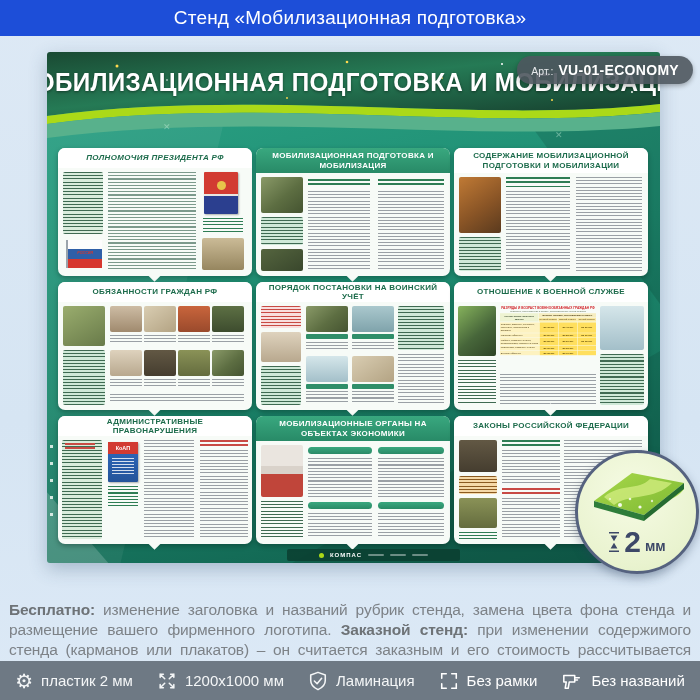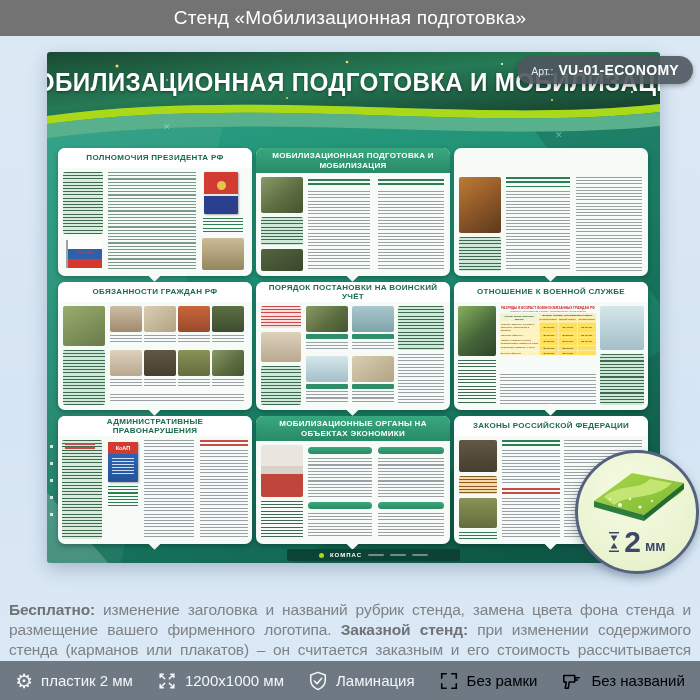--- a/index.html
+++ b/index.html
@@ -1,20 +1,20 @@
 <!DOCTYPE html>
 <html><head>
 <meta charset="utf-8">
 <style>
   html,body{margin:0;padding:0;}
   body{width:700px;height:700px;overflow:hidden;position:relative;
        font-family:"Liberation Sans","DejaVu Sans",sans-serif;
        background:linear-gradient(#dde9f5,#d6e5f3 60%,#dce9f6);}
   
-  .topbar{position:absolute;left:0;top:0;width:700px;height:36px;background:#737373;
+  .topbar{position:absolute;left:0;top:0;width:700px;height:36px;background:#1d4ed8;
           display:flex;align-items:center;justify-content:center;color:#fff;font-size:19px;letter-spacing:.2px;}
   
   .stand{position:absolute;left:47px;top:52px;width:613px;height:511px;border-radius:3px;
          box-shadow:0 6px 18px rgba(50,80,110,.3);overflow:hidden;}
   .stand-body{position:absolute;left:0;top:40px;right:0;bottom:0;
               background:linear-gradient(165deg,#2aa184,#1d8a6f 45%,#0f5c4a);}
   .poly{position:absolute;left:0;top:40px;right:0;bottom:0;}
   .poly1{clip-path:polygon(0 0,30% 0,12% 100%,0 100%);background:rgba(255,255,255,.06);}
   .poly2{clip-path:polygon(75% 0,100% 0,100% 45%);background:rgba(0,0,0,.12);}
   .poly3{clip-path:polygon(40% 100%,100% 55%,100% 100%);background:rgba(0,0,0,.10);}
@@ -106,21 +106,21 @@
   .thick-text .v{font-size:30px;font-weight:700;line-height:1;}
   .thick-text .u{font-size:14px;font-weight:700;align-self:flex-end;padding-bottom:3px;}
   
   .descr{position:absolute;left:9px;top:584px;width:682px;font-size:15.5px;line-height:20px;letter-spacing:-.15px;
          color:#7d8287;text-align:justify;}
   .descr b{color:#6e7377;}
   
   .footbar{position:absolute;left:0;top:661px;width:700px;height:39px;background:#6e7984;
            display:flex;align-items:center;justify-content:center;gap:24px;}
   .fitem{display:flex;align-items:center;gap:8px;color:#f4f6f7;font-size:15px;}
-  .fitem.dim{color:#000000;align-items:center;}
+  .fitem.dim{color:#ffffff;align-items:center;}
   .fitem svg{display:block;}
   .gear-glyph{font-size:20px;line-height:1;}
 </style>
 </head>
 <body>
 
 <div class="topbar">
   <span>Стенд «Мобилизационная подготовка»</span>
 </div>
 
@@ -156,21 +156,21 @@
 
   <div class="stand-title">МОБИЛИЗАЦИОННАЯ ПОДГОТОВКА И МОБИЛИЗАЦИЯ</div>
   <span class="xmark" style="left:116px;top:70px;">✕</span>
   <span class="xmark" style="left:508px;top:78px;">✕</span>
   <div class="hole" style="left:3px;top:393px;"></div>
   <div class="hole" style="left:3px;top:410px;"></div>
   <div class="hole" style="left:3px;top:427px;"></div>
   <div class="hole" style="left:3px;top:444px;"></div>
   <div class="hole" style="left:3px;top:461px;"></div>
 
-  <section class="panel" style="left:11px;top:96px;">
+  <section class="panel" style="left:11px;top:96px;font-style:italic;">
     <h3>ПОЛНОМОЧИЯ ПРЕЗИДЕНТА РФ</h3>
     <div class="lines lgbox" style="left:5px;top:24px;width:40px;height:62px;--lc:#3f6a52;"></div>
     <div class="flag" style="left:8px;top:92px;width:34px;height:28px;">
       <i class="f-w"></i>
         <i class="f-b"></i>
         <i class="f-r"></i>
       <span class="flag-label">РОССИЯ</span>
     </div>
     <div class="lines" style="left:50px;top:24px;width:88px;height:98px;--lc:#7c9a8c;"></div>
     <div class="book1" style="left:146px;top:24px;width:34px;height:42px;"></div>
@@ -183,20 +183,21 @@
     <div class="photo c-olive" style="left:5px;top:29px;width:42px;height:36px;"></div>
     <div class="lines gbox" style="left:5px;top:69px;width:42px;height:28px;--lc:#3f6a52;"></div>
     <div class="photo c-olive2" style="left:5px;top:101px;width:42px;height:22px;"></div>
     <div class="lines thick" style="left:52px;top:31px;width:62px;height:8px;--lc:#2e7d54;"></div>
     <div class="lines" style="left:52px;top:43px;width:62px;height:80px;"></div>
     <div class="lines thick" style="left:122px;top:31px;width:66px;height:8px;--lc:#2e7d54;"></div>
     <div class="lines" style="left:122px;top:43px;width:66px;height:80px;"></div>
   </section>
 
   <section class="panel" style="left:407px;top:96px;">
+    <h3 class="h2l">СОДЕРЖАНИЕ МОБИЛИЗАЦИОННОЙ ПОДГОТОВКИ И МОБИЛИЗАЦИИ</h3>
     <div class="photo c-warm" style="left:5px;top:29px;width:42px;height:56px;"></div>
     <div class="lines gbox" style="left:5px;top:89px;width:42px;height:34px;--lc:#3f6a52;"></div>
     <div class="lines thick" style="left:52px;top:29px;width:64px;height:10px;--lc:#2e7d54;"></div>
     <div class="lines" style="left:52px;top:43px;width:64px;height:80px;"></div>
     <div class="lines" style="left:122px;top:29px;width:66px;height:94px;"></div>
   </section>
 
   <section class="panel" style="left:11px;top:230px;">
     <h3>ОБЯЗАННОСТИ ГРАЖДАН РФ</h3>
     <div class="photo c-parade" style="left:5px;top:24px;width:42px;height:40px;"></div>

